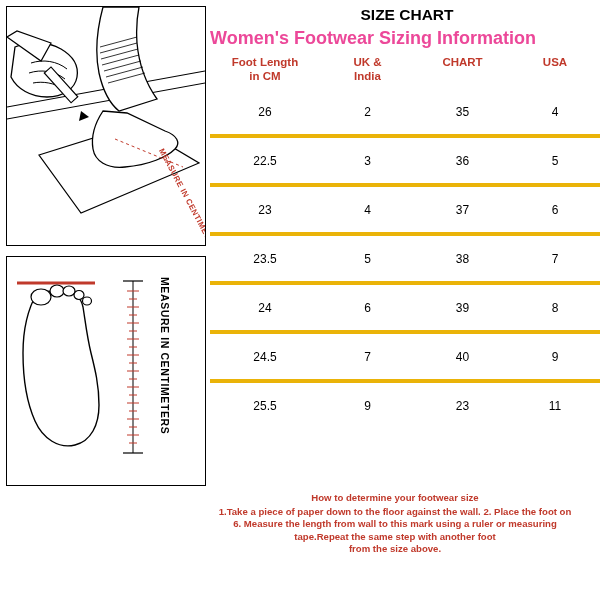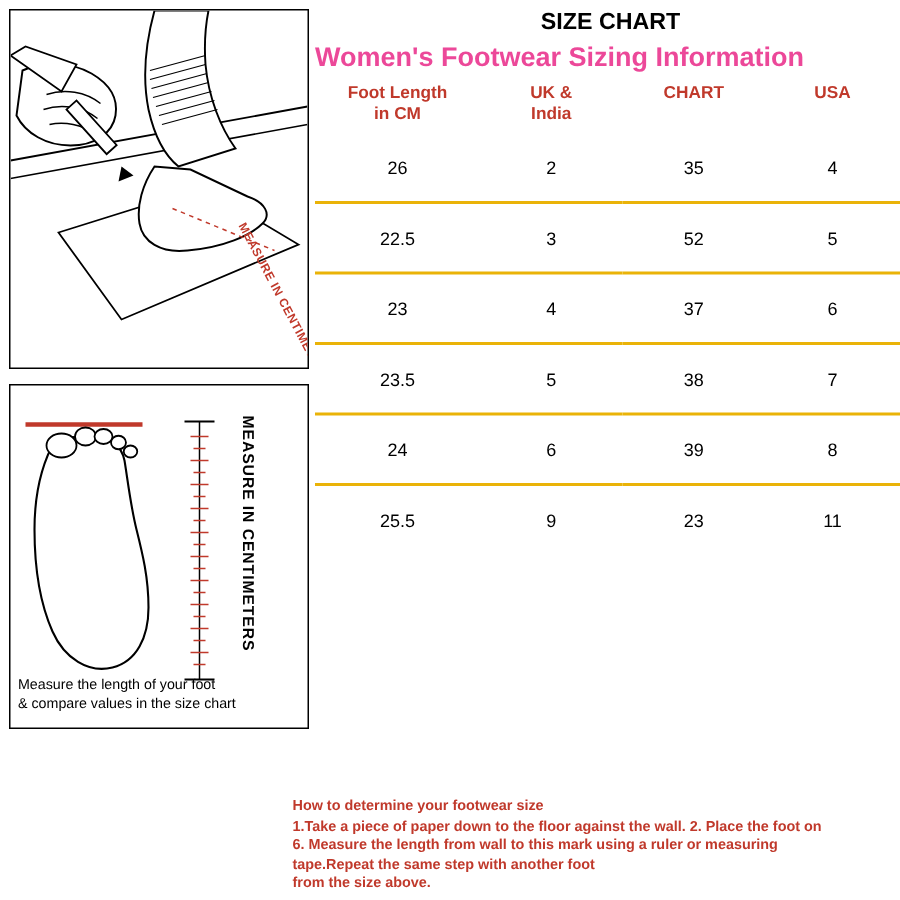--- a/index.html
+++ b/index.html
@@ -103,37 +103,37 @@
     color: #c0392b;
     padding: 3px 2px 6px 2px;
     line-height: 14px;
     vertical-align: top;
   }
   table.size-table td {
     font-size: 12px;
     color: #000;
     text-align: center;
     height: 43px;
-    border-top: 2px solid #eab308;
+    border-top: 4px solid #eab308;
   }
   table.size-table tr.first-row td {
     border-top: none;
   }
 
   
   .footer {
     position: absolute;
     left: 195px;
     top: 492px;
     width: 400px;
     font-size: 9.6px;
     line-height: 12.6px;
     font-weight: bold;
     color: #c0392b;
-    margin-top: 40px;
+    text-align: center;
   }
   .footer .ftitle {
     display: block;
     margin-bottom: 1px;
   }
   .footer .fline {
     display: block;
   }
 
   
@@ -238,24 +238,20 @@
             <line x1="122" y1="154" x2="130" y2="154"></line>
           <line x1="120" y1="162" x2="132" y2="162"></line>
             <line x1="122" y1="170" x2="130" y2="170"></line>
           <line x1="120" y1="178" x2="132" y2="178"></line>
             <line x1="122" y1="186" x2="130" y2="186"></line>
         </g>
       </svg>
       <div class="vlabel2" style="left:164px; top:20px; transform: rotate(90deg);">MEASURE IN CENTIMETERS</div>
     </div>
 
-    <div class="caption">
-      <span>Measure the length of your foot</span><br>
-      <span>&amp; compare values in the size chart</span>
-    </div>
   </div>
 
   <div class="right-col">
     <div class="title">SIZE CHART</div>
     <div class="subtitle">Women's Footwear Sizing Information</div>
 
     <table class="size-table">
       <colgroup>
         <col style="width:110px">
         <col style="width:95px">
@@ -283,40 +279,46 @@
       <tbody>
         <tr class="first-row">
           <td>26</td>
           <td>2</td>
           <td>35</td>
           <td>4</td>
         </tr>
         <tr>
           <td>22.5</td>
           <td>3</td>
-          <td>52</td>
+          <td>36</td>
           <td>5</td>
         </tr>
         <tr>
           <td>23</td>
           <td>4</td>
           <td>37</td>
           <td>6</td>
         </tr>
         <tr>
           <td>23.5</td>
           <td>5</td>
           <td>38</td>
           <td>7</td>
         </tr>
         <tr>
           <td>24</td>
           <td>6</td>
           <td>39</td>
           <td>8</td>
+        </tr>
+        <tr>
+          <td>24.5</td>
+          <td>7</td>
+          <td>40</td>
+          <td>9</td>
         </tr>
         <tr>
           <td>25.5</td>
           <td>9</td>
           <td>23</td>
           <td>11</td>
         </tr>
       </tbody>
     </table>
   </div>

